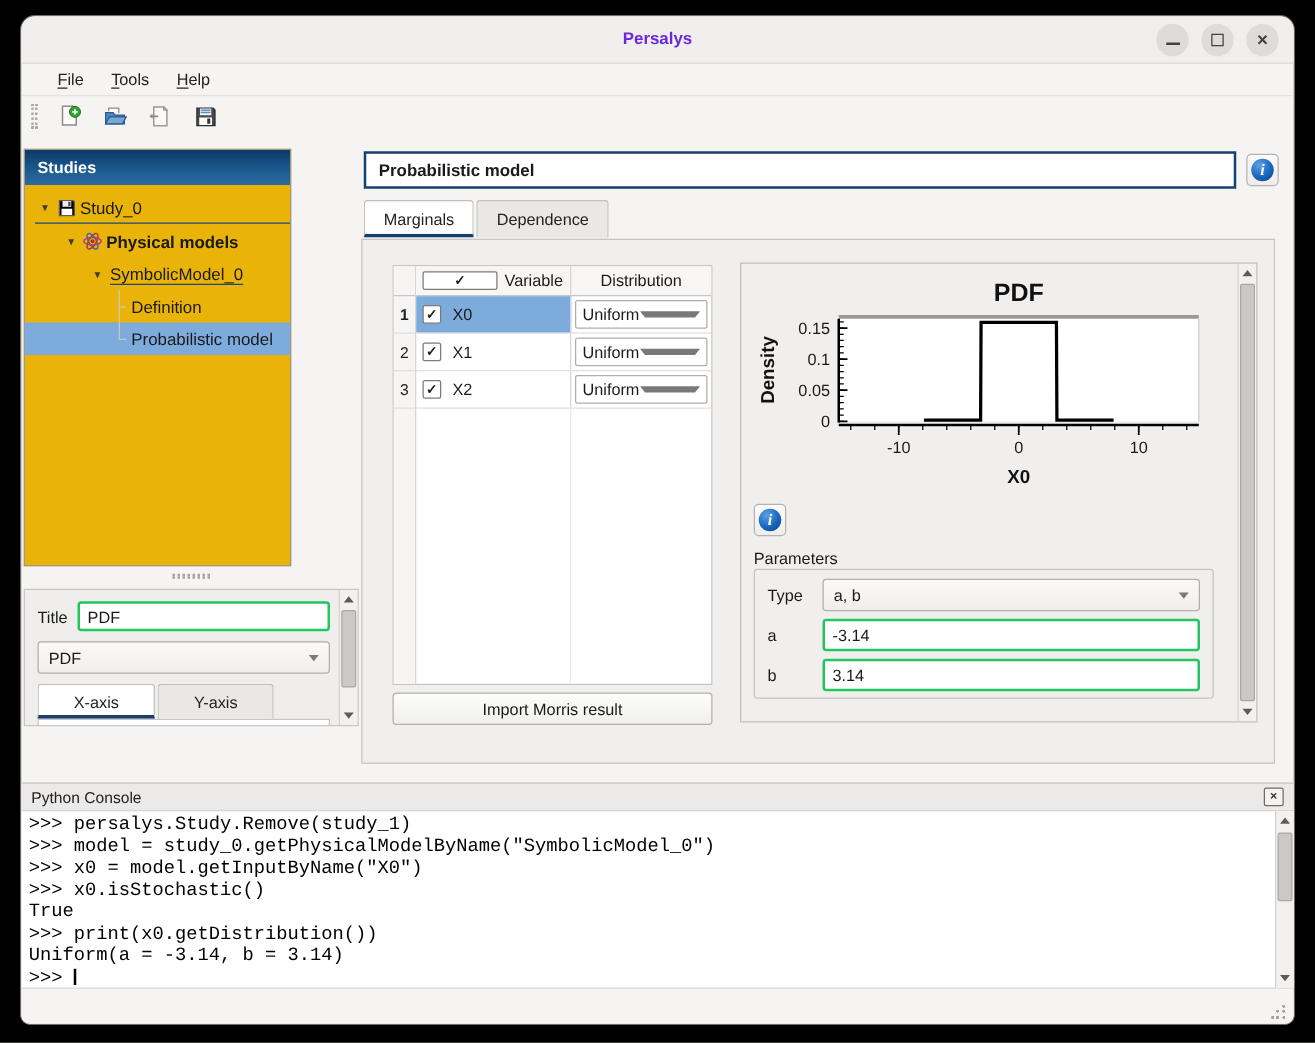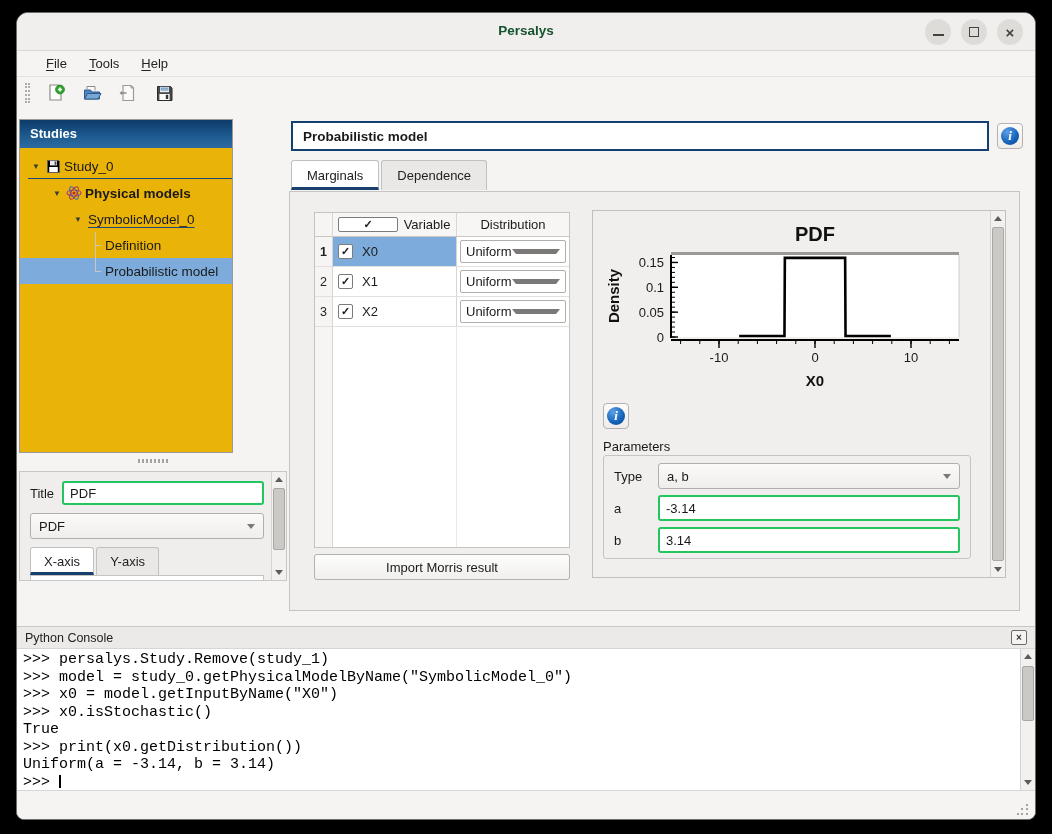--- a/index.html
+++ b/index.html
@@ -1,21 +1,21 @@
 <!DOCTYPE html>
 <html><head>
 <meta charset="utf-8">
 <style>
   * { margin:0; padding:0; box-sizing:border-box; }
   html,body { width:1052px; height:834px; background:#000; font-family:"Liberation Sans", sans-serif; color:#1a1a1a; overflow:hidden; }
   .window { position:absolute; left:16px; top:12px; width:1020px; height:808px; background:#f5f4f2; border-radius:12px 12px 8px 8px; overflow:hidden; border:1px solid #6e6c68; }
 
   
   .titlebar { position:absolute; left:0; top:0; width:100%; height:38px; background:#f0efed; border-bottom:1px solid #dbd9d6; }
-  .title { position:absolute; left:0; right:0; top:10px; text-align:center; font-weight:bold; font-size:13.5px; color:#14532d; }
+  .title { position:absolute; left:0; right:0; top:10px; text-align:center; font-weight:bold; font-size:13.5px; color:#6d28d9; }
   .win-controls { position:absolute; right:12px; top:6px; display:flex; gap:10px; }
   .wbtn { width:26px; height:26px; border-radius:50%; background:#dedcd8; display:flex; align-items:center; justify-content:center; cursor:default; }
   .glyph-min { width:11px; height:2px; background:#45423e; margin-top:6px; }
   .glyph-max { width:10px; height:10px; border:1.6px solid #45423e; }
   .glyph-close { font-size:15px; font-weight:bold; color:#45423e; line-height:1; }
 
   
   .menubar { position:absolute; left:0; top:38px; width:100%; height:26px; display:flex; align-items:center; padding-left:20px; gap:4px; border-bottom:1px solid #e4e2df; }
   .menu-item { padding:3px 9px; font-size:13px; color:#242220; }
   .menu-item u { text-underline-offset:2px; }
@@ -50,21 +50,21 @@
   .gs-header { border:2px solid #13406f; background:#fff; padding:5px 9px; font-weight:bold; font-size:13.5px; color:#122c4d; }
   .gs-body { margin-top:2px; border:1px solid #c9c7c5; background:#efeeec; height:110px; position:relative; padding:9px 22px 0 10px; overflow:hidden; }
   .gs-row { display:flex; align-items:center; gap:8px; }
   .gs-label { font-size:13px; }
   .text-input { height:24px; border:2px solid #22c55e; border-radius:3px; background:#fff; font-size:13px; padding:0 6px; font-family:"Liberation Sans",sans-serif; color:#1a1a1a; width:100%; }
   .gs-row .text-input { flex:1; }
   .combo { height:26px; border:1px solid #b1afad; border-radius:3px; background:linear-gradient(180deg,#fbfaf9,#efeeec); display:flex; align-items:center; padding:0 8px; font-size:13px; margin-top:8px; }
   .combo .combo-text { flex:1; }
   .combo-arrow { width:0; height:0; border-left:4px solid transparent; border-right:4px solid transparent; border-top:5px solid #7b7977; }
   .gs-tabs { display:flex; gap:2px; margin-top:8px; }
-  .tab { padding:6px 13px; font-size:13px; background:#eae8e6; border:1px solid #c2c0be; border-bottom:none; border-radius:3px 3px 0 0; color:#242220; }
+  .tab { padding:6px 28px; font-size:13px; background:#eae8e6; border:1px solid #c2c0be; border-bottom:none; border-radius:3px 3px 0 0; color:#242220; }
   .tab.active { background:#fff; border-bottom:3px solid #17406e; padding-bottom:3px; }
   .gs-partial { height:12px; background:#fff; border:1px solid #c6c4c2; margin-top:0; }
 
   
   .vscroll { position:absolute; top:0; bottom:0; right:0; width:15px; background:#f2f1ef; border-left:1px solid #d5d3d1; }
   .sb-btn { position:absolute; left:0; width:100%; height:15px; display:flex; align-items:center; justify-content:center; }
   .sb-btn.up { top:0; } .sb-btn.down { bottom:0; }
   .arr-up { width:0;height:0;border-left:4px solid transparent;border-right:4px solid transparent;border-bottom:5px solid #5e5c5a; }
   .arr-down { width:0;height:0;border-left:4px solid transparent;border-right:4px solid transparent;border-top:5px solid #5e5c5a; }
   .sb-thumb { position:absolute; left:1px; right:1px; background:#cbc9c6; border:1px solid #a9a7a4; border-radius:2px; }

